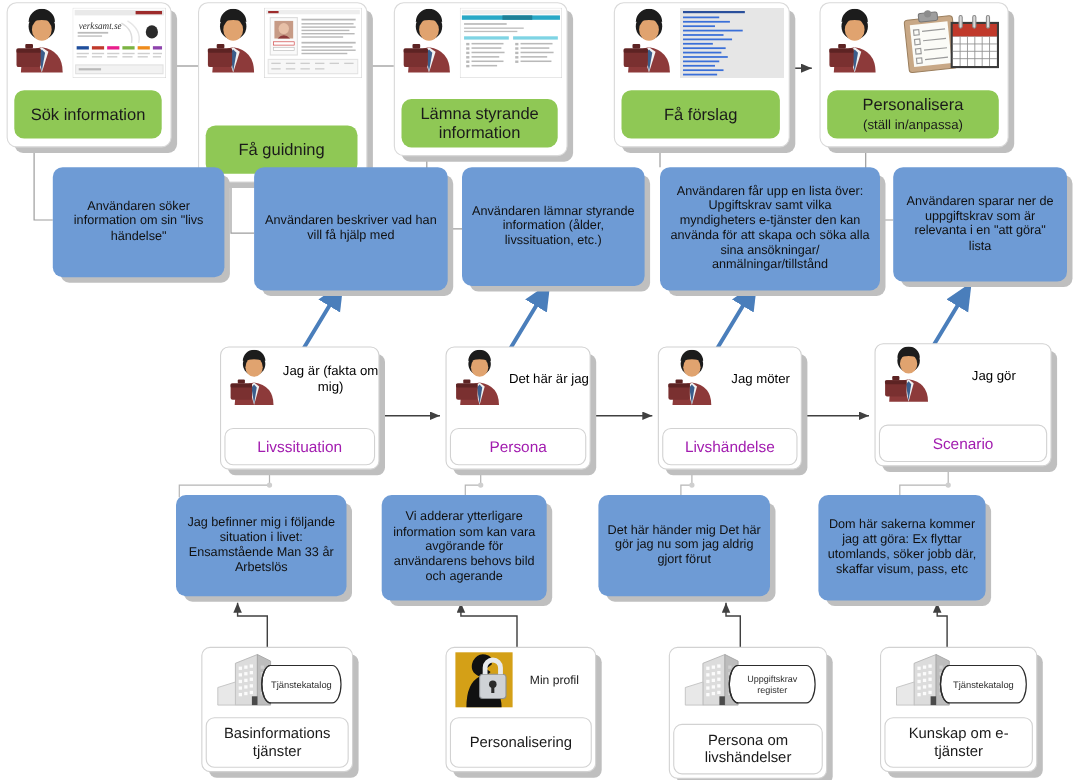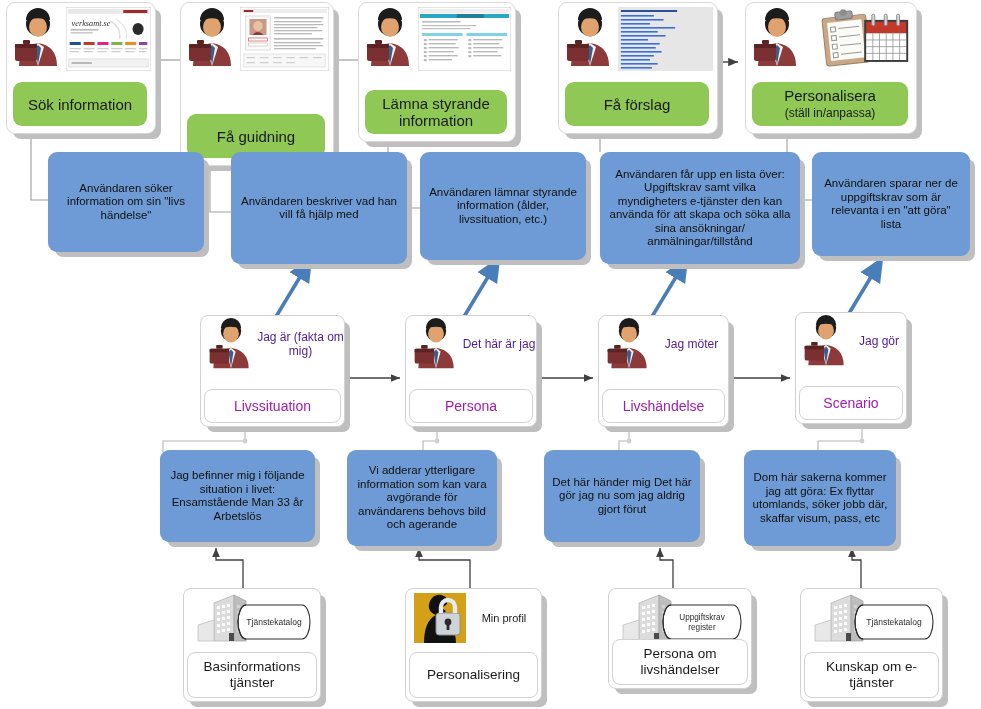--- a/index.html
+++ b/index.html
@@ -24,21 +24,21 @@
   .note{position:absolute;background:#6E9BD5;border-radius:9px;
         box-sizing:border-box;display:flex;align-items:center;justify-content:center;
         text-align:center;color:#101010;font-size:11.5px;line-height:13.5px;padding:5px 8px;
         box-shadow:6px 6px 0 -1px #bfbfbf;}
 
   
   .pcard{position:absolute;background:#fff;border:1px solid #d2d2d2;border-radius:8px;
          box-sizing:border-box;box-shadow:6px 6px 0 -1px #bfbfbf;}
   .pcard .top{position:absolute;left:0;top:0;right:0;height:55px;display:flex;align-items:center;}
   .pcard .top .person{width:52px;height:52px;flex:0 0 52px;margin-left:4px;position:relative;}
-  .pcard .top .cap-txt{flex:1 1 auto;text-align:center;font-size:12px;line-height:14px;color:#4c1d95;padding-right:0;}
+  .pcard .top .cap-txt{flex:1 1 auto;text-align:center;font-size:12px;line-height:14px;color:#000000;padding-right:0;}
   .pcard .bot{position:absolute;left:3px;right:3px;bottom:3px;height:34px;background:#fff;
          border:1px solid #d2d2d2;border-radius:8px;display:flex;align-items:center;justify-content:center;
          font-size:14px;color:#a21caf;box-sizing:border-box;}
 
   
   .scard{position:absolute;background:#fff;border:1px solid #d2d2d2;border-radius:8px;
          box-sizing:border-box;box-shadow:6px 6px 0 -1px #bfbfbf;}
   .scard .top{position:absolute;left:0;top:0;right:0;height:60px;display:flex;align-items:center;}
   .scard .bot{position:absolute;left:3px;right:3px;bottom:3px;height:46px;background:#fff;
          border:1px solid #d2d2d2;border-radius:8px;display:flex;align-items:center;justify-content:center;
@@ -471,21 +471,21 @@
           <rect x="11" y="29" width="7" height="4" rx="1" fill="#5d2323"></rect>
         </svg>
       </div>
       <div class="cap-txt">Jag möter</div>
     </div>
     <div class="bot">
       <span>Livshändelse</span>
     </div>
   </div>
 
-  <div class="pcard" style="left:795px;top:312px;width:112px;height:112px;">
+  <div class="pcard" style="left:795px;top:312px;width:161px;height:112px;">
     <div class="top">
       <div class="person">
         <svg viewBox="0 0 54 56" width="52" height="52">
           <ellipse cx="27" cy="14" rx="11" ry="11" fill="#1c1c1c"></ellipse>
           <ellipse cx="27" cy="17" rx="8.5" ry="9.5" fill="#e0a36f"></ellipse>
           <path d="M16 11 a11 11 0 0 1 22 0 a18 7 0 0 0 -22 0z" fill="#1c1c1c"></path>
           <path d="M8 54 q0-19 19-22 q19 3 19 22z" fill="#8d3a3a"></path>
           <path d="M27 32 l-5 4 l5 18 l5-18z" fill="#f2f2f2"></path>
           <path d="M27 34 l-2.6 3 l2.6 16 l2.6-16z" fill="#3b5e8c"></path>
           <rect x="4" y="33" width="21" height="16" rx="2" fill="#7a3030"></rect>
@@ -575,21 +575,21 @@
           <rect x="40.6" y="34" width="2.8" height="7" fill="#2a2a2a"></rect>
         </g>
         <text x="98" y="33" text-anchor="middle" font-family="Liberation Sans, sans-serif" font-size="11" fill="#1a1a1a">Min profil</text>
       </svg>
     </div>
     <div class="bot">
       <span>Personalisering</span>
     </div>
   </div>
 
-  <div class="scard" style="left:608px;top:588px;width:144px;height:101px;">
+  <div class="scard" style="left:608px;top:588px;width:144px;height:120px;">
     <div class="top">
       <svg viewBox="0 0 140 60" width="140" height="60">
         <g>
           <polygon points="30,52 30,14 50,6 50,52" fill="#dcdcdc" stroke="#b5b5b5" stroke-width="0.8"></polygon>
           <polygon points="50,52 50,6 62,12 62,52" fill="#bdbdbd" stroke="#a5a5a5" stroke-width="0.8"></polygon>
           <polygon points="14,52 14,36 30,31 30,52" fill="#e8e8e8" stroke="#c0c0c0" stroke-width="0.8"></polygon>
           <g fill="#fbfbfb">
             <rect x="33" y="17" width="3" height="3"></rect>
               <rect x="38" y="16" width="3" height="3"></rect>
               <rect x="43" y="15" width="3" height="3"></rect>

